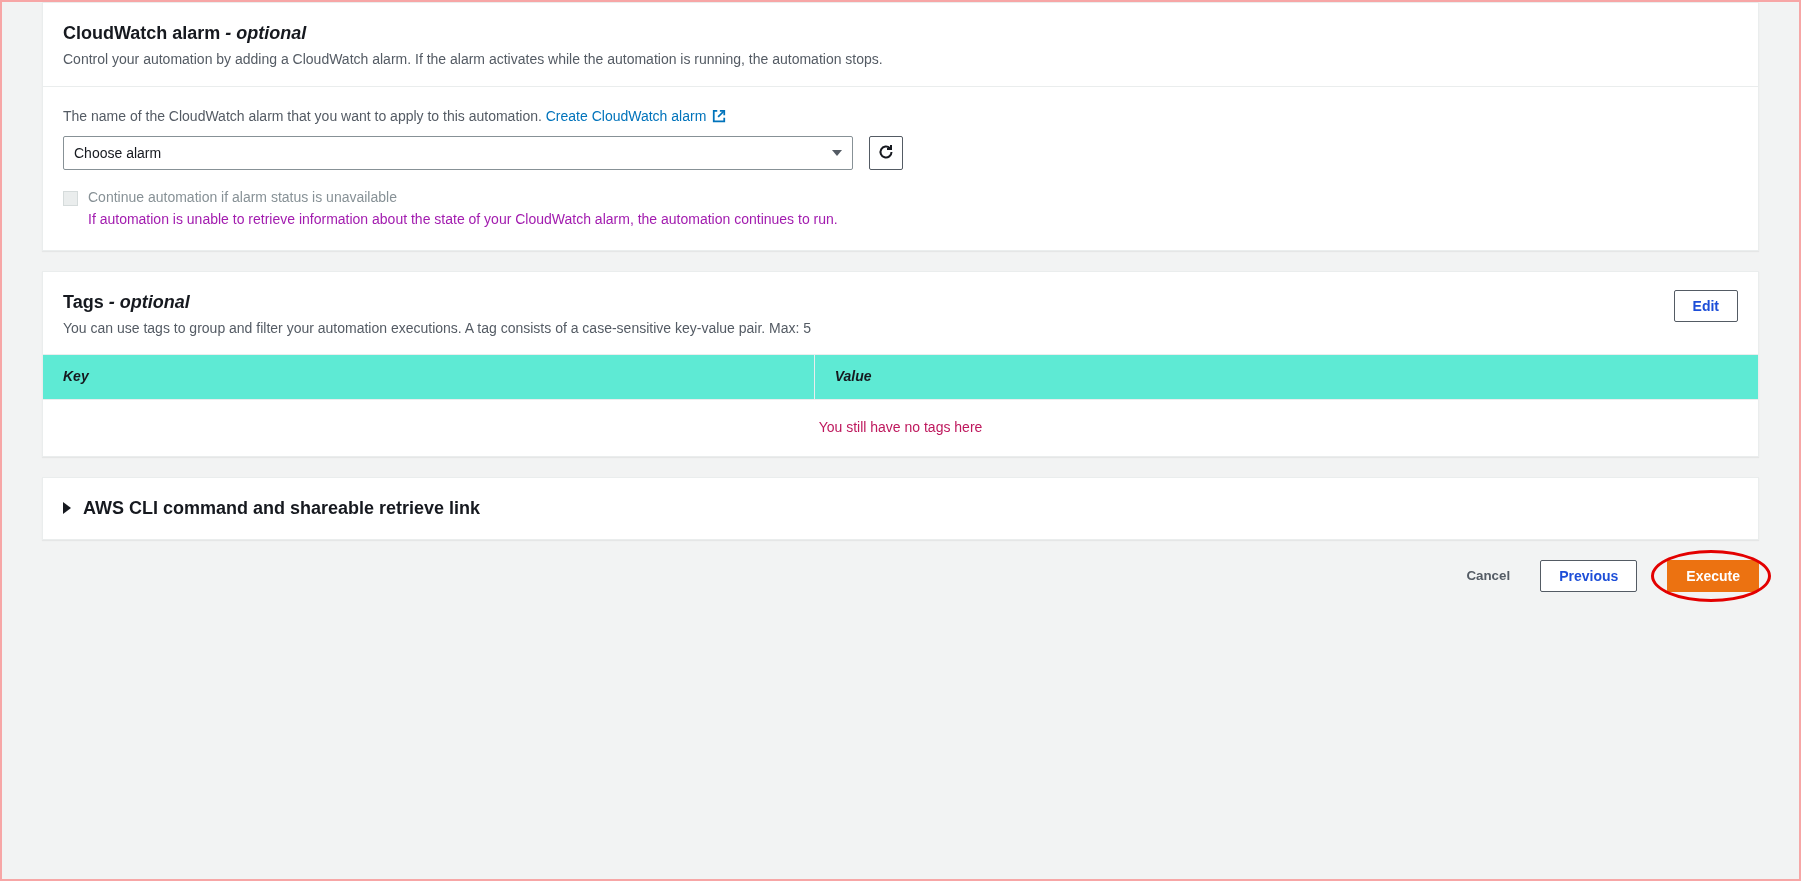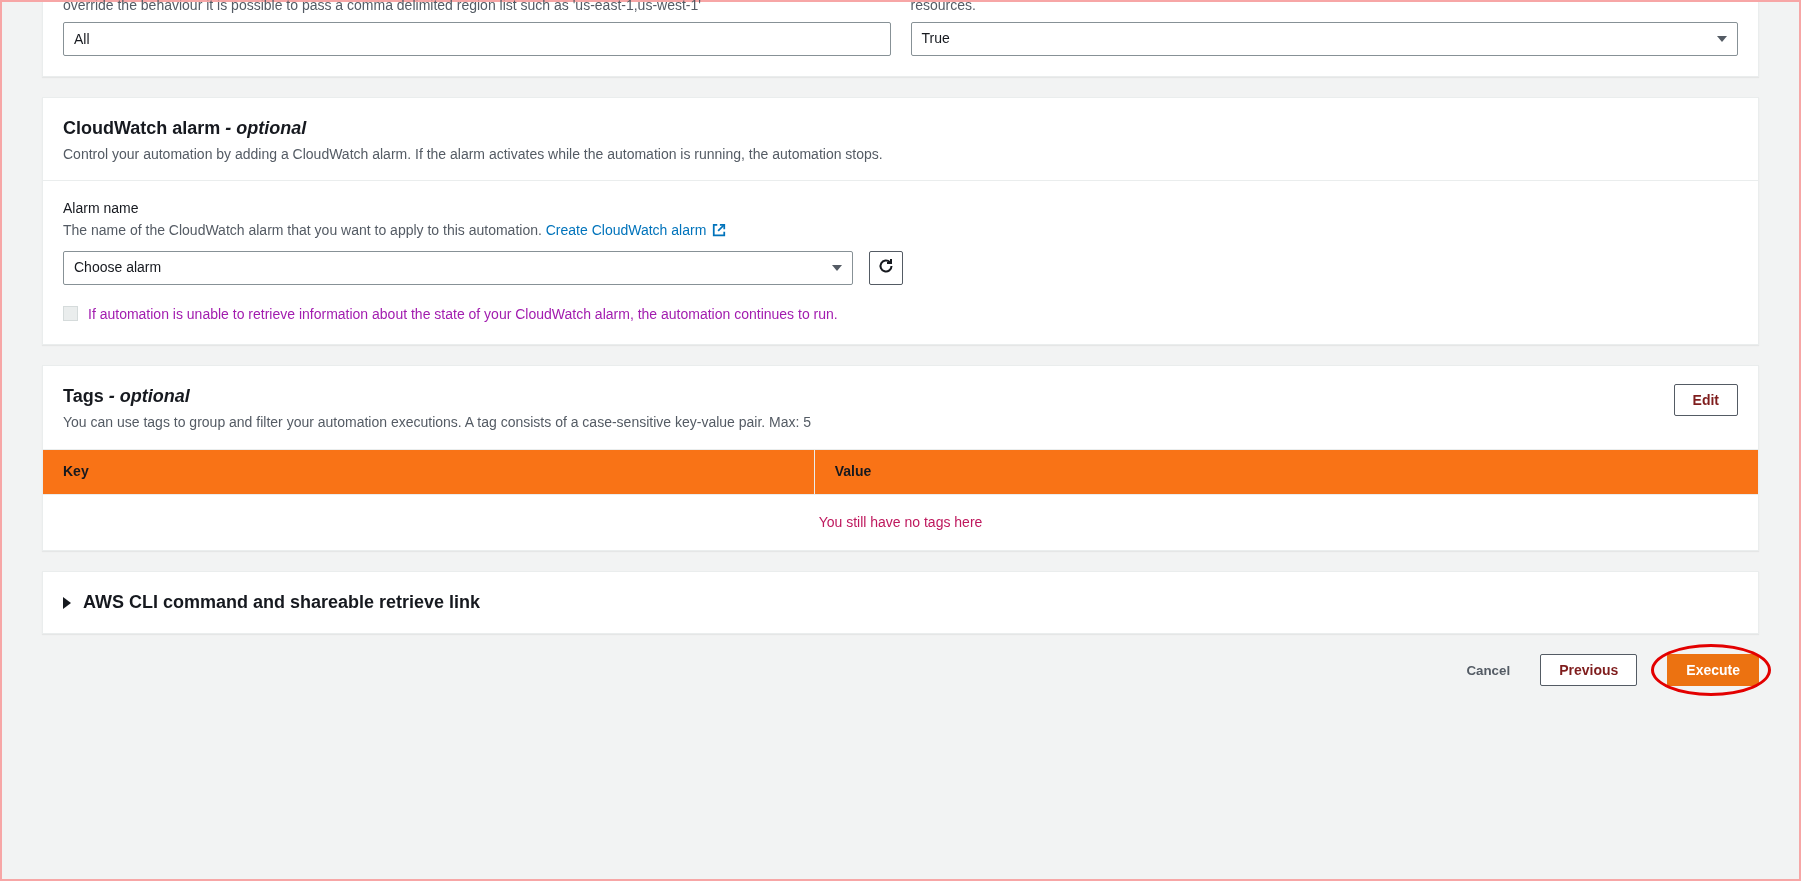--- a/index.html
+++ b/index.html
@@ -141,34 +141,35 @@
     padding: 0 18px;
     border-radius: 2px;
     font-size: 14px;
     font-weight: 700;
     cursor: pointer;
     display: inline-flex;
     align-items: center;
     justify-content: center;
     background: #fff;
     border: 1px solid #545b64;
-    color: #7f1d1d;
+    color: #1d4ed8;
   }
   .btn-primary {
     background: #ec7211;
     border: 1px solid #ec7211;
     color: #fff;
   }
   .btn-link {
     border: none; background: transparent; color: #545b64; font-weight: 700;
   }
   .table-head {
     display: flex;
     border-top: 1px solid #eaeded;
-    background: #f97316;
+    background: #5eead4;
+    font-style: italic;
   }
   .th {
     padding: 12px 20px;
     font-weight: 700;
     color: #16191f;
     font-size: 14px;
     flex: 1;
     border-right: 1px solid #eaeded;
   }
   .th:last-child { border-right: none; }
@@ -213,43 +214,29 @@
     border: 3px solid #e30000;
     border-radius: 50%;
     pointer-events: none;
   }
 </style>
 </head>
 <body>
 
 <div class="page-wrap">
 
-  <div class="top-panel">
-    <div class="top-col">
-      <div class="helper-cut">override the behaviour it is possible to pass a comma delimited region list such as 'us-east-1,us-west-1'</div>
-      <input class="text-input" type="text" value="All" style="">
-    </div>
-    <div class="top-col">
-      <div class="helper-cut">resources.</div>
-      <div class="select">
-        <span>True</span>
-        <span class="caret"></span>
-      </div>
-    </div>
-  </div>
 
   <div class="panel">
     <div class="panel-header">
       <div class="panel-title">
         <span>CloudWatch alarm</span><span class="optional"> - optional</span>
       </div>
       <div class="panel-desc">Control your automation by adding a CloudWatch alarm. If the alarm activates while the automation is running, the automation stops.</div>
     </div>
     <div class="panel-body">
-      <div class="field-label">Alarm name</div>
       <div class="field-help">
         <span>The name of the CloudWatch alarm that you want to apply to this automation. </span><a class="link"><span>Create CloudWatch alarm</span>
           <span class="ext-icon">
             <svg width="14" height="14" viewBox="0 0 16 16" fill="none">
                 <path d="M6 2H2v12h12v-4" stroke="#0073bb" stroke-width="2"></path>
                 <path d="M9 2h5v5" stroke="#0073bb" stroke-width="2"></path>
                 <path d="M14 2L7 9" stroke="#0073bb" stroke-width="2"></path>
               </svg>
           </span>
         </a>
@@ -264,20 +251,21 @@
             <svg width="16" height="16" viewBox="0 0 16 16" fill="none">
                 <path d="M13.5 8a5.5 5.5 0 1 1-1.6-3.9" stroke="#16191f" stroke-width="2" fill="none"></path>
                 <path d="M13 1v4H9" stroke="#16191f" stroke-width="2" fill="none"></path>
               </svg>
           </span>
         </button>
       </div>
       <div class="checkbox-row">
         <div class="checkbox-box"></div>
         <div>
+          <div class="checkbox-text">Continue automation if alarm status is unavailable</div>
           <div class="checkbox-sub">If automation is unable to retrieve information about the state of your CloudWatch alarm, the automation continues to run.</div>
         </div>
       </div>
     </div>
   </div>
 
   <div class="panel">
     <div class="panel-header-flex">
       <div>
         <div class="panel-title">

